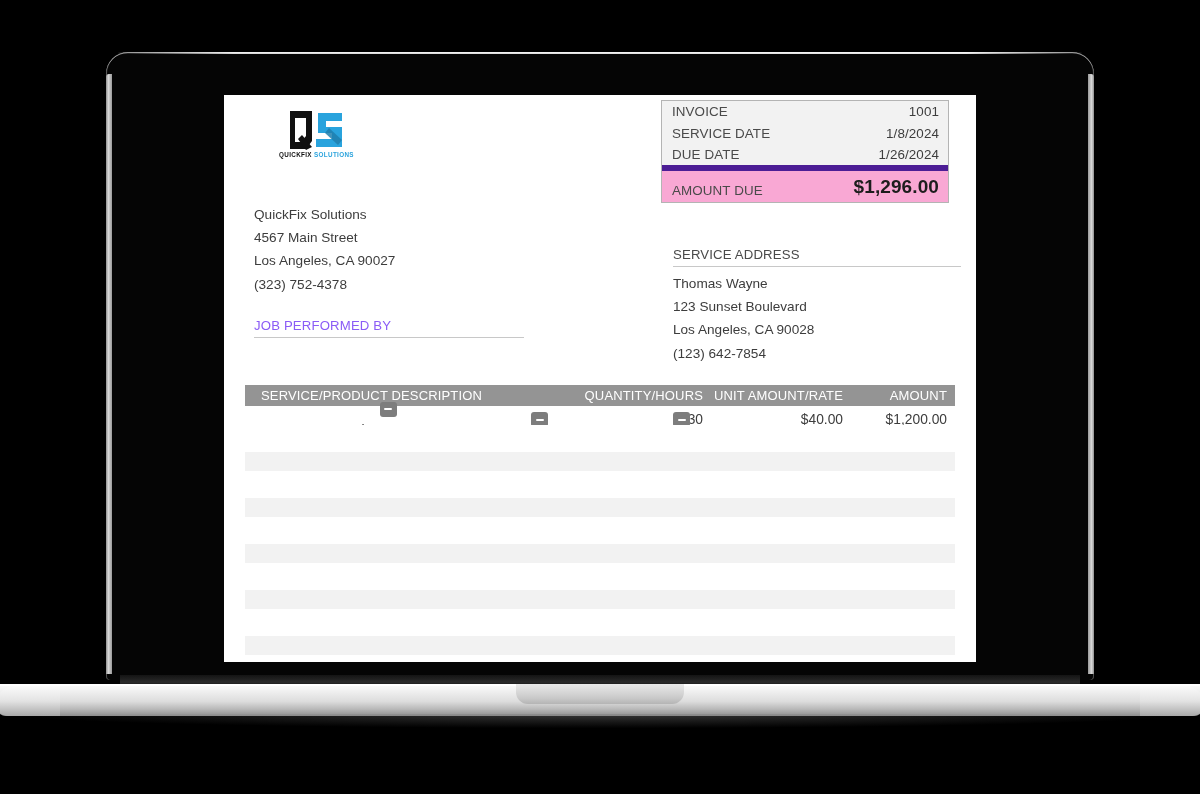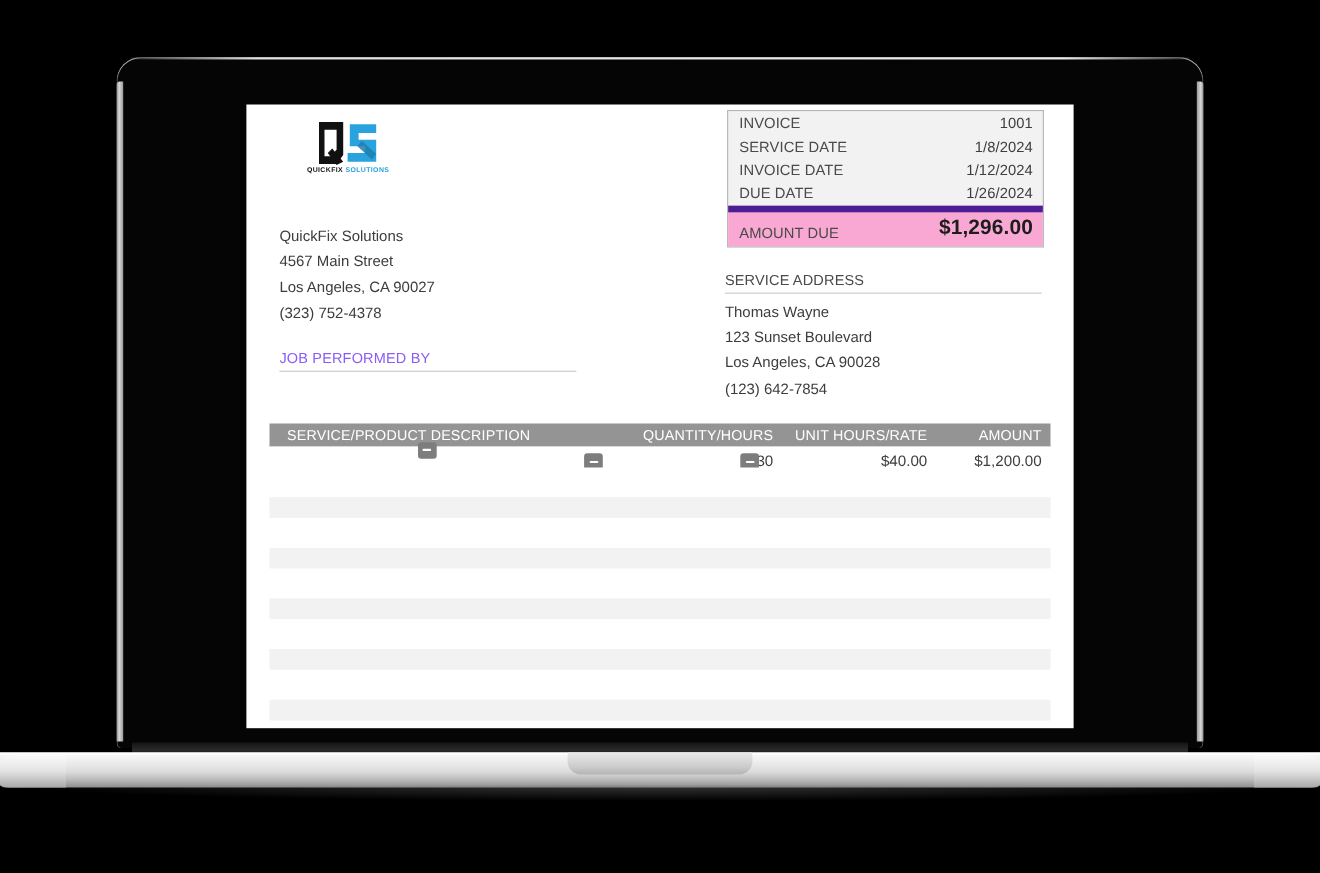--- a/index.html
+++ b/index.html
@@ -236,21 +236,21 @@
   }
   .info-row.total .iv {
     font-weight: bold;
     color: #1d1d1d;
     font-size: 19px;
   }
 
   
   .service-block {
     position: absolute;
-    left: 435px;
+    left: 449px;
     top: 152px;
     width: 288px;
   }
   .service-label {
     font-size: 13.2px;
     color: #4a4a4a;
     letter-spacing: 0.15px;
     padding-bottom: 4px;
     border-bottom: 1px solid #c8c8c8;
   }
@@ -374,24 +374,20 @@
       <div class="info-box">
         <div class="info-row">
           <span class="il">INVOICE</span>
           <span class="iv">1001</span>
         </div>
         <div class="info-row">
           <span class="il">SERVICE DATE</span>
           <span class="iv">1/8/2024</span>
         </div>
         <div class="info-row">
-          <span class="il">INVOICE DATE</span>
-          <span class="iv">1/12/2024</span>
-        </div>
-        <div class="info-row">
           <span class="il">DUE DATE</span>
           <span class="iv">1/26/2024</span>
         </div>
         <div class="info-row total">
           <span class="il">AMOUNT DUE</span>
           <span class="iv">$1,296.00</span>
         </div>
       </div>
 
       <div class="service-block">
@@ -401,21 +397,21 @@
           <div>123 Sunset Boulevard</div>
           <div>Los Angeles, CA 90028</div>
           <div>(123) 642-7854</div>
         </div>
       </div>
 
       <div class="items-table">
         <div class="th-row">
           <div class="col-desc">SERVICE/PRODUCT DESCRIPTION</div>
           <div class="col-qty">QUANTITY/HOURS</div>
-          <div class="col-price">UNIT HOURS/RATE</div>
+          <div class="col-price">UNIT AMOUNT/RATE</div>
           <div class="col-amount">AMOUNT</div>
         </div>
 
         <div class="item-row">
           <div class="cell col-desc">
             <span class="minus-btn">
                 <i></i>
               </span>
             <span>Line Item 1</span>
           </div>

